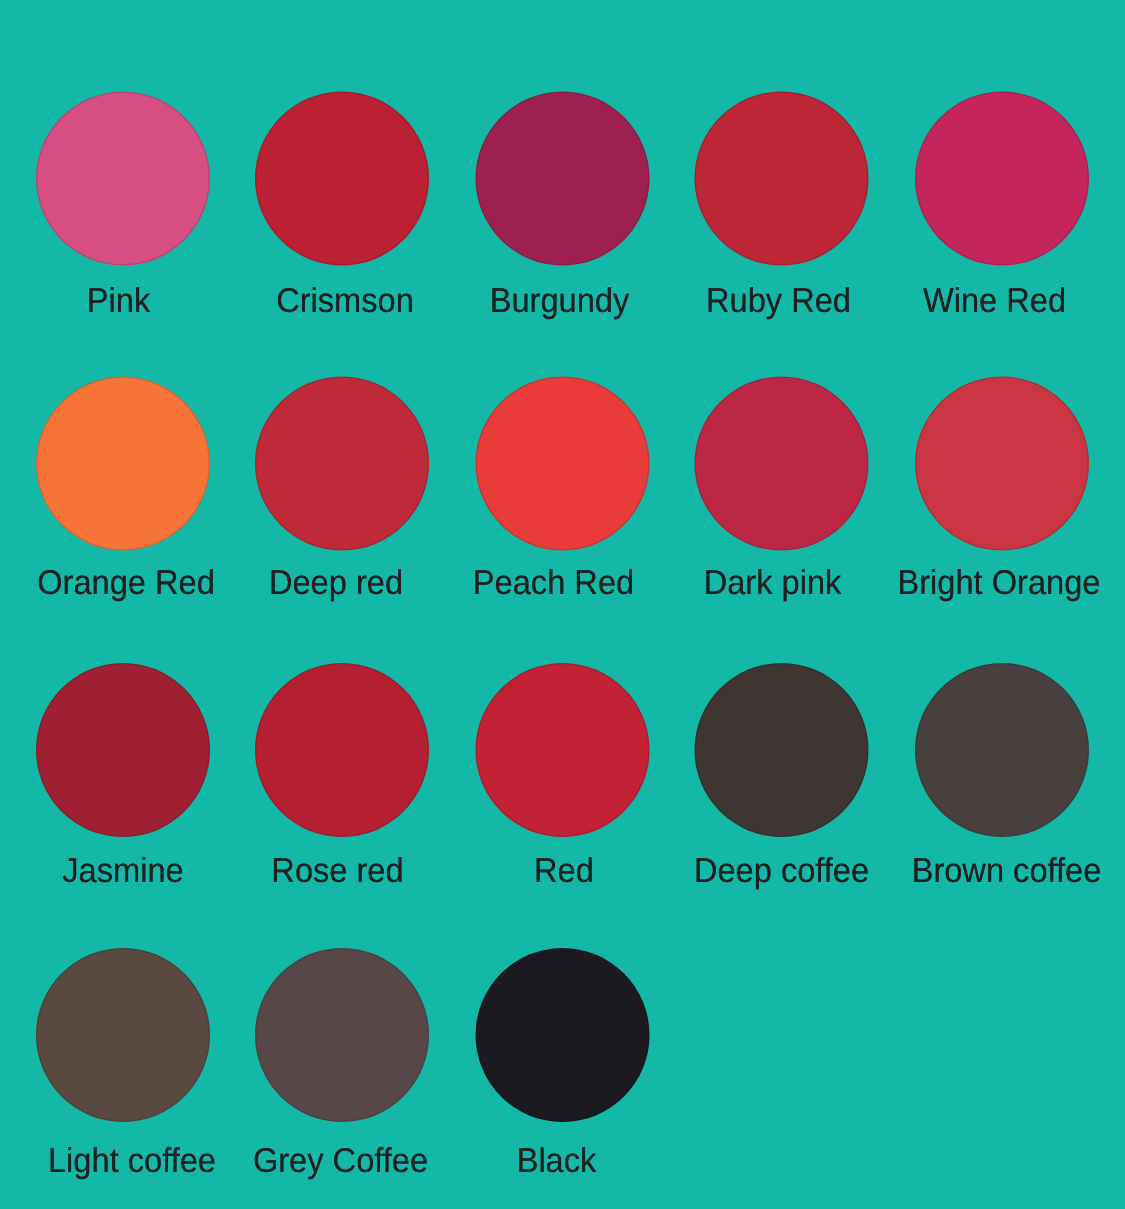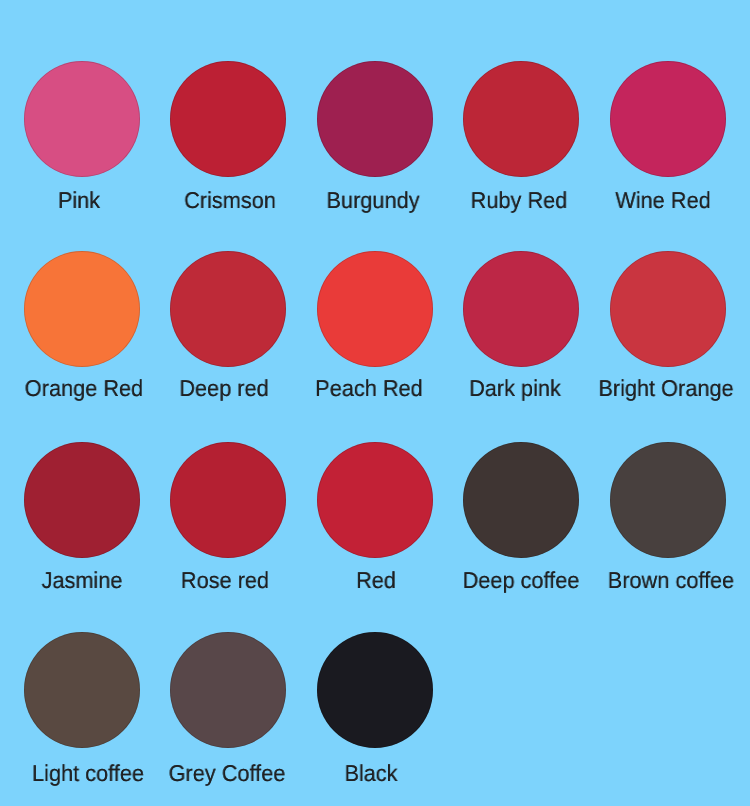--- a/index.html
+++ b/index.html
@@ -13,21 +13,21 @@
     height: 806px;
     overflow: hidden;
     font-family: "Liberation Sans", sans-serif;
     -webkit-font-smoothing: antialiased;
     text-rendering: geometricPrecision;
   }
   #swatch-board {
     position: relative;
     width: 750px;
     height: 806px;
-    background: #7dd3fc;
+    background: #14b8a6;
     overflow: hidden;
   }
   .swatch-row { position: absolute; left: 0; top: 0; width: 0; height: 0; }
   .swatch-cell { position: absolute; left: 0; top: 0; width: 0; height: 0; }
   .swatch-dot {
     position: absolute;
     border-radius: 50%;
     
     box-shadow: inset 0 0 0 0.9px rgba(0, 0, 0, 0.14);
   }

